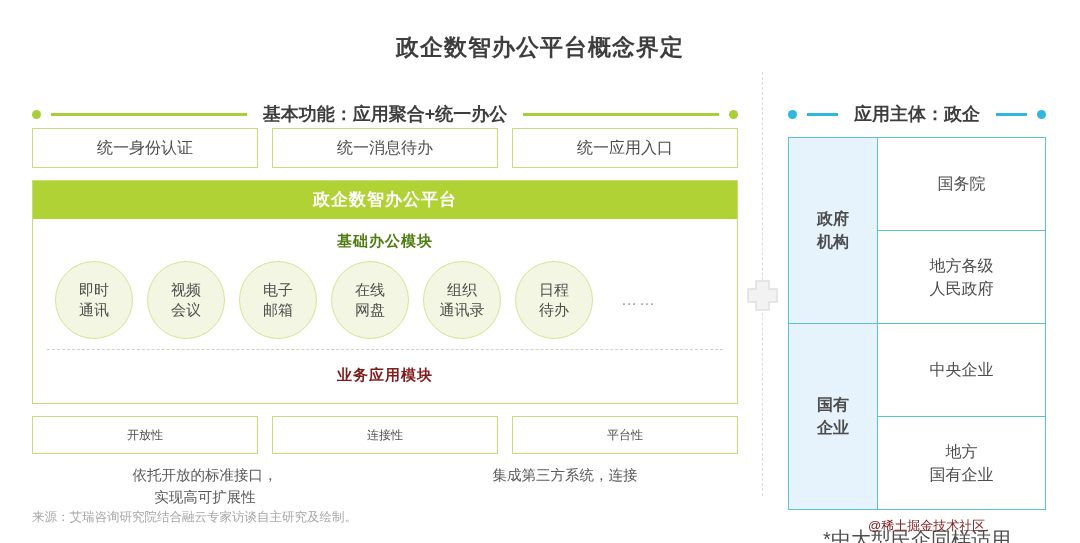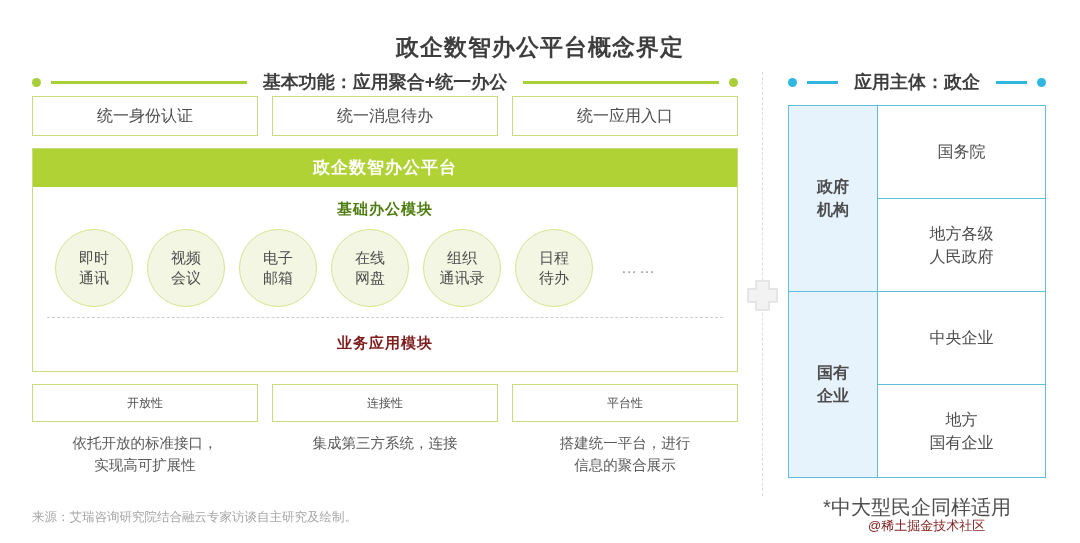--- a/index.html
+++ b/index.html
@@ -16,21 +16,21 @@
   
   .main-title{
     position:absolute;left:0;top:32px;width:1080px;
     text-align:center;font-size:23px;font-weight:bold;color:#3e3e3e;
     letter-spacing:1px;
   }
 
   
   .left-panel{position:absolute;left:32px;top:68px;width:706px;}
 
-  .sub-head{display:flex;align-items:center;justify-content:flex-start;gap:10px;height:28px;}
+  .sub-head{display:flex;align-items:center;justify-content:flex-start;gap:10px;height:28px;margin-top:32px;}
   .sub-head .dot{width:9px;height:9px;border-radius:50%;background:#a8cf38;flex:0 0 auto;}
   .sub-head .line{height:3px;background:#a8cf38;flex:1 1 auto;min-width:20px;}
   .sub-head .txt{font-size:18px;font-weight:bold;color:#3e3e3e;white-space:nowrap;padding:0 6px;}
 
   .row3{display:flex;gap:14px;margin-top:0;}
   .cap-box{
     flex:1;height:38px;border:1.5px solid #c7dd7d;background:#ffffff;
     display:flex;align-items:center;justify-content:center;
     font-size:16px;color:#4d4d4d;
   }
@@ -181,24 +181,20 @@
     </div>
 
     <div class="row3desc">
       <div class="feat-desc">
         <div>依托开放的标准接口，</div>
         <div>实现高可扩展性</div>
       </div>
       <div class="feat-desc">
         <div>集成第三方系统，连接</div>
       </div>
-      <div class="feat-desc">
-        <div>搭建统一平台，进行</div>
-        <div>信息的聚合展示</div>
-      </div>
     </div>
   </div>
 
   <div class="divider"></div>
   <div class="cross">
     <svg width="35" height="35" viewBox="0 0 35 35">
       <polygon points="11,3 24,3 24,11 32,11 32,24 24,24 24,32 11,32 11,24 3,24 3,11 11,11" fill="#f2f2f2" stroke="#e0e0e0" stroke-width="1.5"></polygon>
     </svg>
   </div>
 

